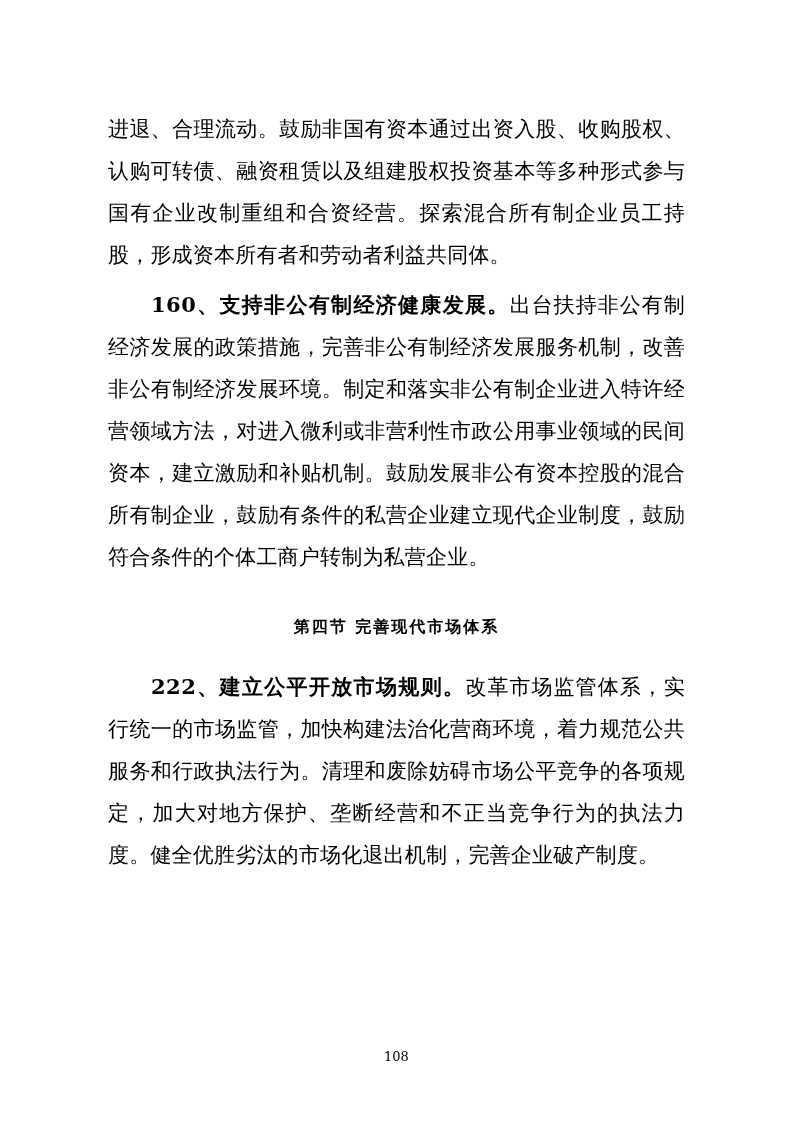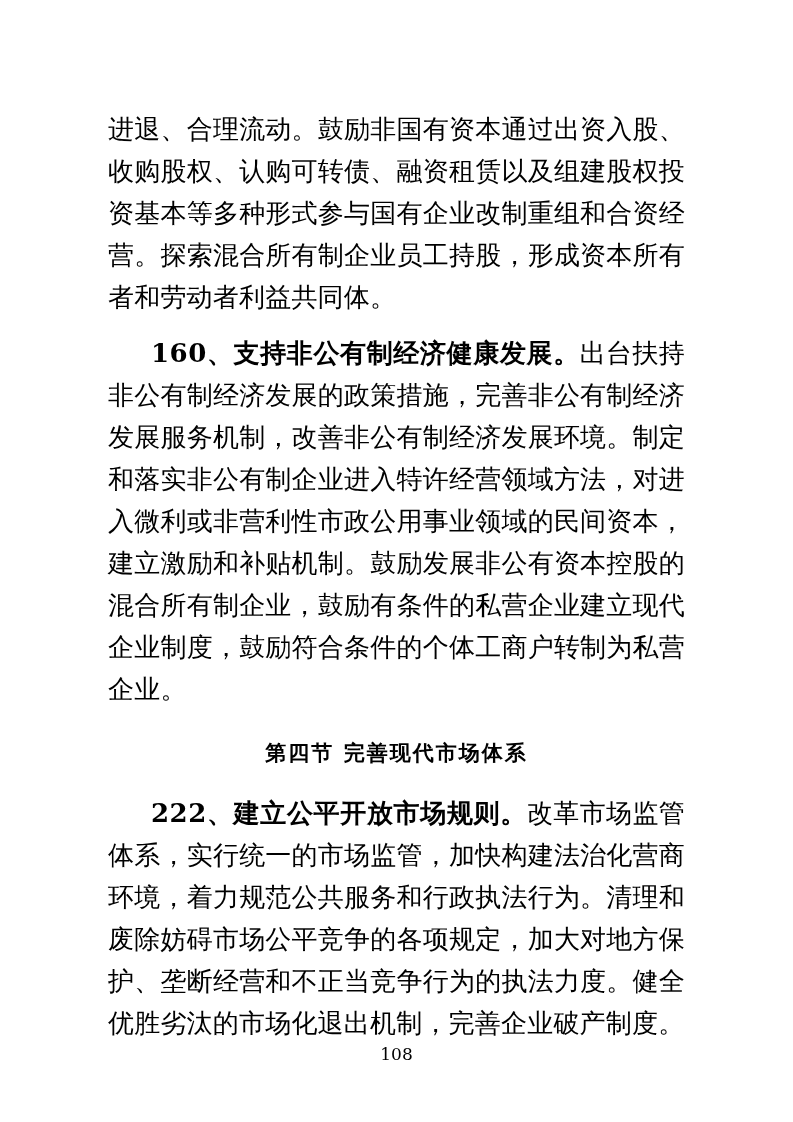--- a/index.html
+++ b/index.html
@@ -17,52 +17,52 @@
   }
   .page {
     position: absolute;
     left: 0; top: 0;
     width: 793px;
     height: 1122px;
     box-sizing: border-box;
     padding: 108px 108px 60px 108px;
   }
   .para {
-    font-size: 26px;
+    font-size: 21px;
     line-height: 42px;
     text-align: justify;
     text-justify: inter-ideograph;
     margin: 0 0 0 0;
     letter-spacing: 0.2px;
   }
   .indent {
     text-indent: 43px;
   }
   .lead {
     font-weight: bold;
     letter-spacing: 0.5px;
   }
   .section-title {
-    font-size: 21px;
+    font-size: 16px;
     font-weight: bold;
     text-align: center;
     line-height: 42px;
-    margin: 22px 0 18px 0;
+    margin: 28px 0 18px 0;
     letter-spacing: 2px;
   }
   .gap-top {
-    margin-top: 14px;
+    margin-top: 8px;
   }
   .page-number {
     position: absolute;
     left: 0;
     right: 0;
     bottom: 58px;
     text-align: center;
-    font-size: 17px;
+    font-size: 13px;
     font-family: "DejaVu Serif", "Liberation Serif", serif;
   }
 </style>
 </head>
 <body>
 
 <div class="page">
 
   <p class="para"><span>进退、合理流动。鼓励非国有资本通过出资入股、收购股权、认购可转债、融资租赁以及组建股权投资基本等多种形式参与国有企业改制重组和合资经营。探索混合所有制企业员工持股，形成资本所有者和劳动者利益共同体。</span></p>
 

